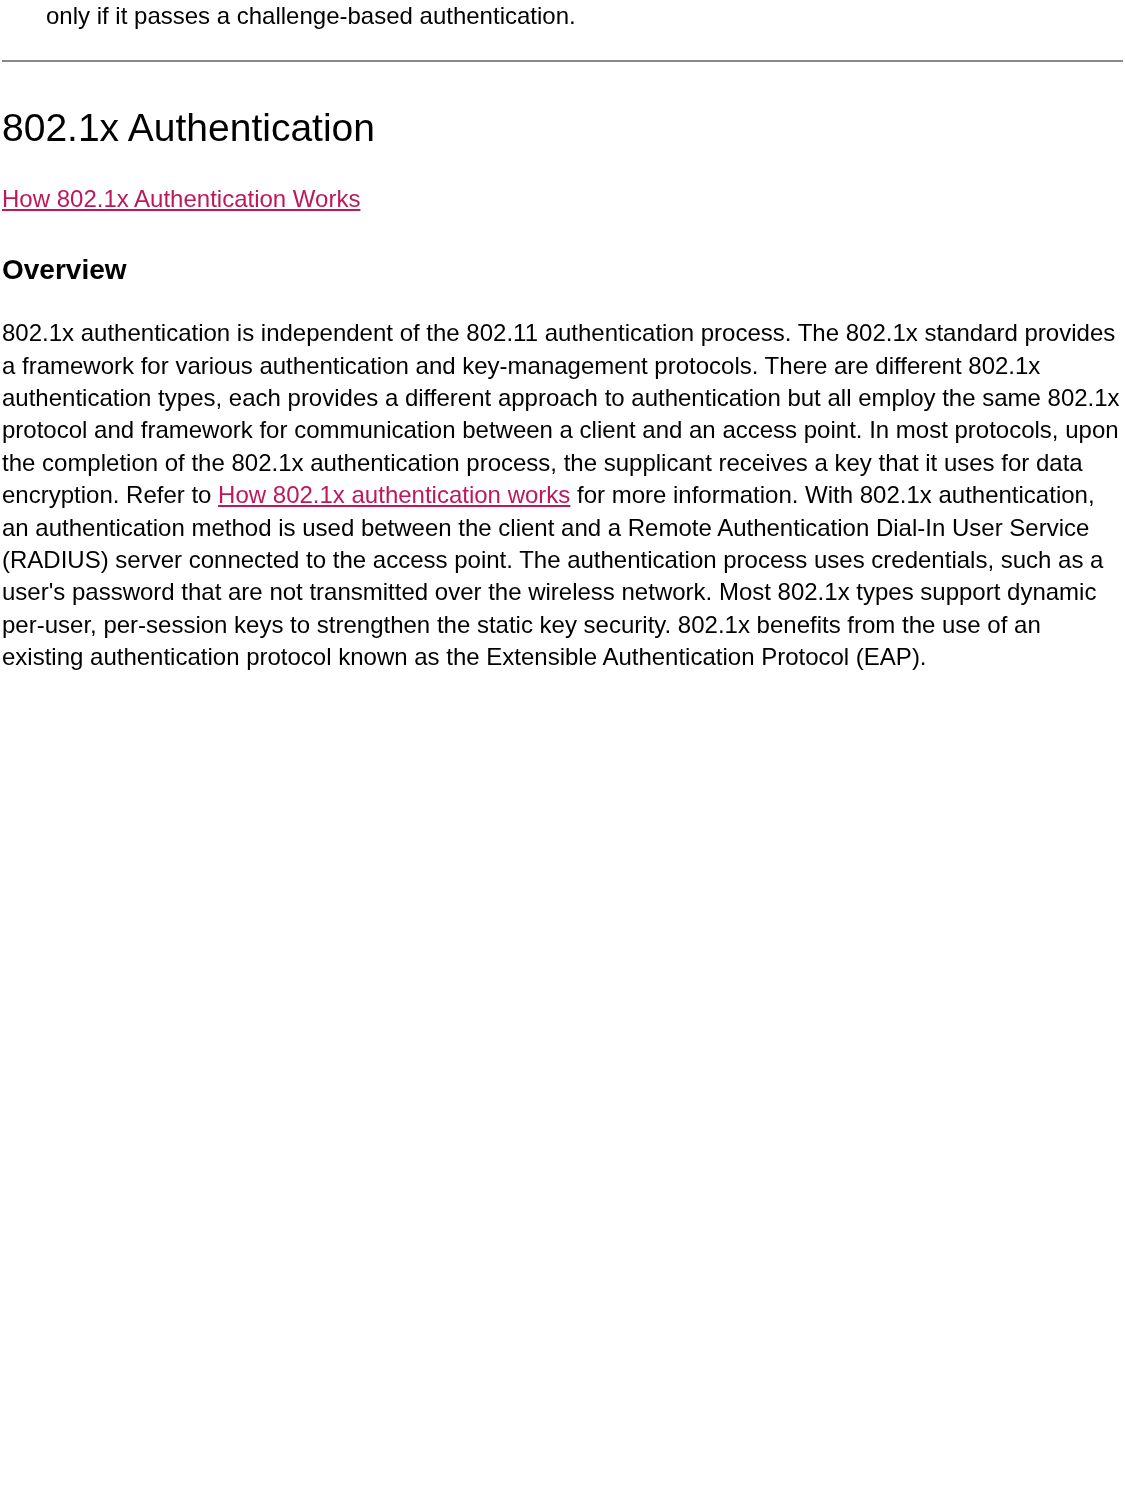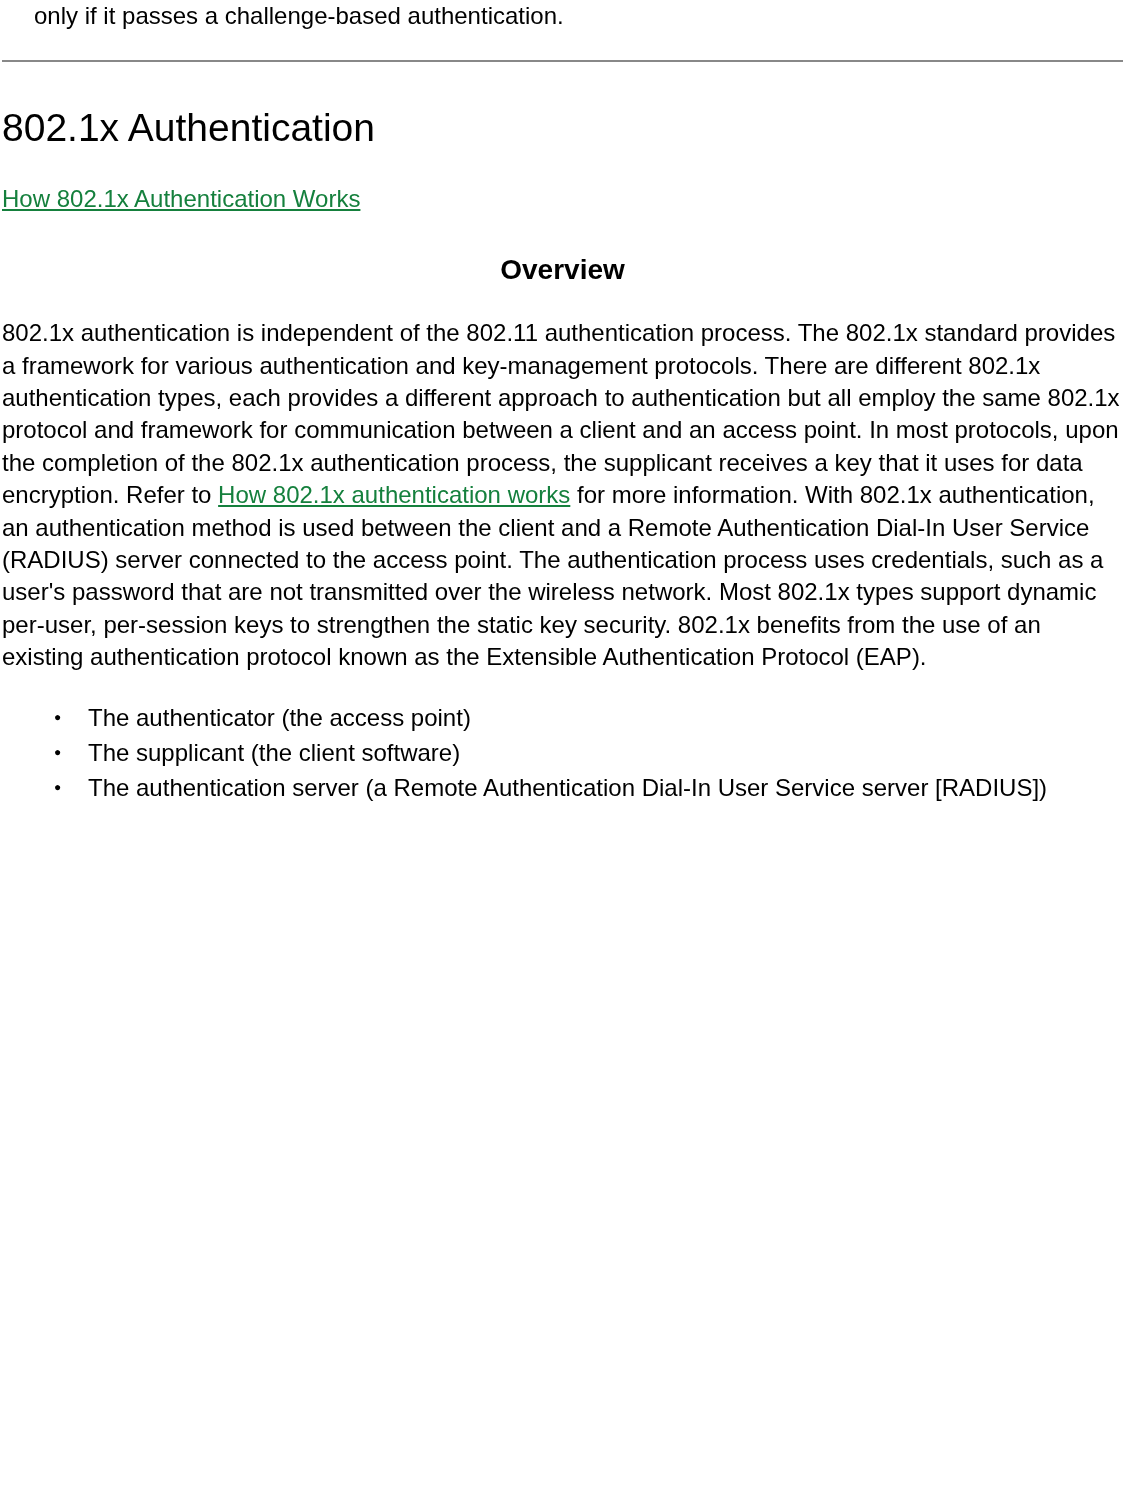--- a/index.html
+++ b/index.html
@@ -8,21 +8,21 @@
       font-family: Verdana, Geneva, sans-serif;
       font-size: 24px;
       line-height: 1.35;
       color: #000;
       width: 1125px;
     }
     .content {
       padding: 0 2px;
     }
     .intro-fragment {
-      margin-left: 32px;
+      margin-left: 44px;
       margin-top: 0;
       margin-bottom: 28px;
     }
     hr {
       border: none;
       border-top: 2px solid #888;
       margin: 28px 0 30px 0;
     }
     h2.main-heading {
       font-size: 39px;
@@ -30,28 +30,27 @@
       margin: 40px 0 28px 0;
     }
     .links-block {
       margin-bottom: 32px;
     }
     .links-block a {
       display: block;
       line-height: 1.35;
     }
     a {
-      color: #15803d;
+      color: #be185d;
       text-decoration: underline;
     }
     h3.sub-heading {
       font-size: 28px;
       font-weight: bold;
       margin: 36px 0 28px 0;
-      text-align: center;
     }
     p {
       margin: 0 0 28px 0;
     }
     ul {
       margin: 0 0 28px 0;
       padding-left: 52px;
       list-style: none;
     }
     ul li {
@@ -80,19 +79,14 @@
 
   <div class="links-block">
     <a href="#">How 802.1x Authentication Works</a>
   </div>
 
   <h3 class="sub-heading">Overview</h3>
 
   <p><span>802.1x authentication is independent of the 802.11 authentication process. The 802.1x standard provides a framework for various authentication and key-management protocols. There are different 802.1x authentication types, each provides a different approach to authentication but all employ the same 802.1x protocol and framework for communication between a client and an access point. In most protocols, upon the completion of the 802.1x authentication process, the supplicant receives a key that it uses for data encryption. Refer to </span><a href="#">How 802.1x authentication works</a><span> for more information. With 802.1x authentication, an authentication method is used between the client and a Remote Authentication Dial-In User Service (RADIUS) server connected to the access point. The authentication process uses credentials, such as a user's password that are not transmitted over the wireless network. Most 802.1x types support dynamic per-user, per-session keys to strengthen the static key security. 802.1x benefits from the use of an existing authentication protocol known as the Extensible Authentication Protocol (EAP).</span></p>
 
 
-  <ul>
-    <li>The authenticator (the access point)</li>
-    <li>The supplicant (the client software)</li>
-    <li>The authentication server (a Remote Authentication Dial-In User Service server [RADIUS])</li>
-  </ul>
 
 </div>
 
 </body></html>

